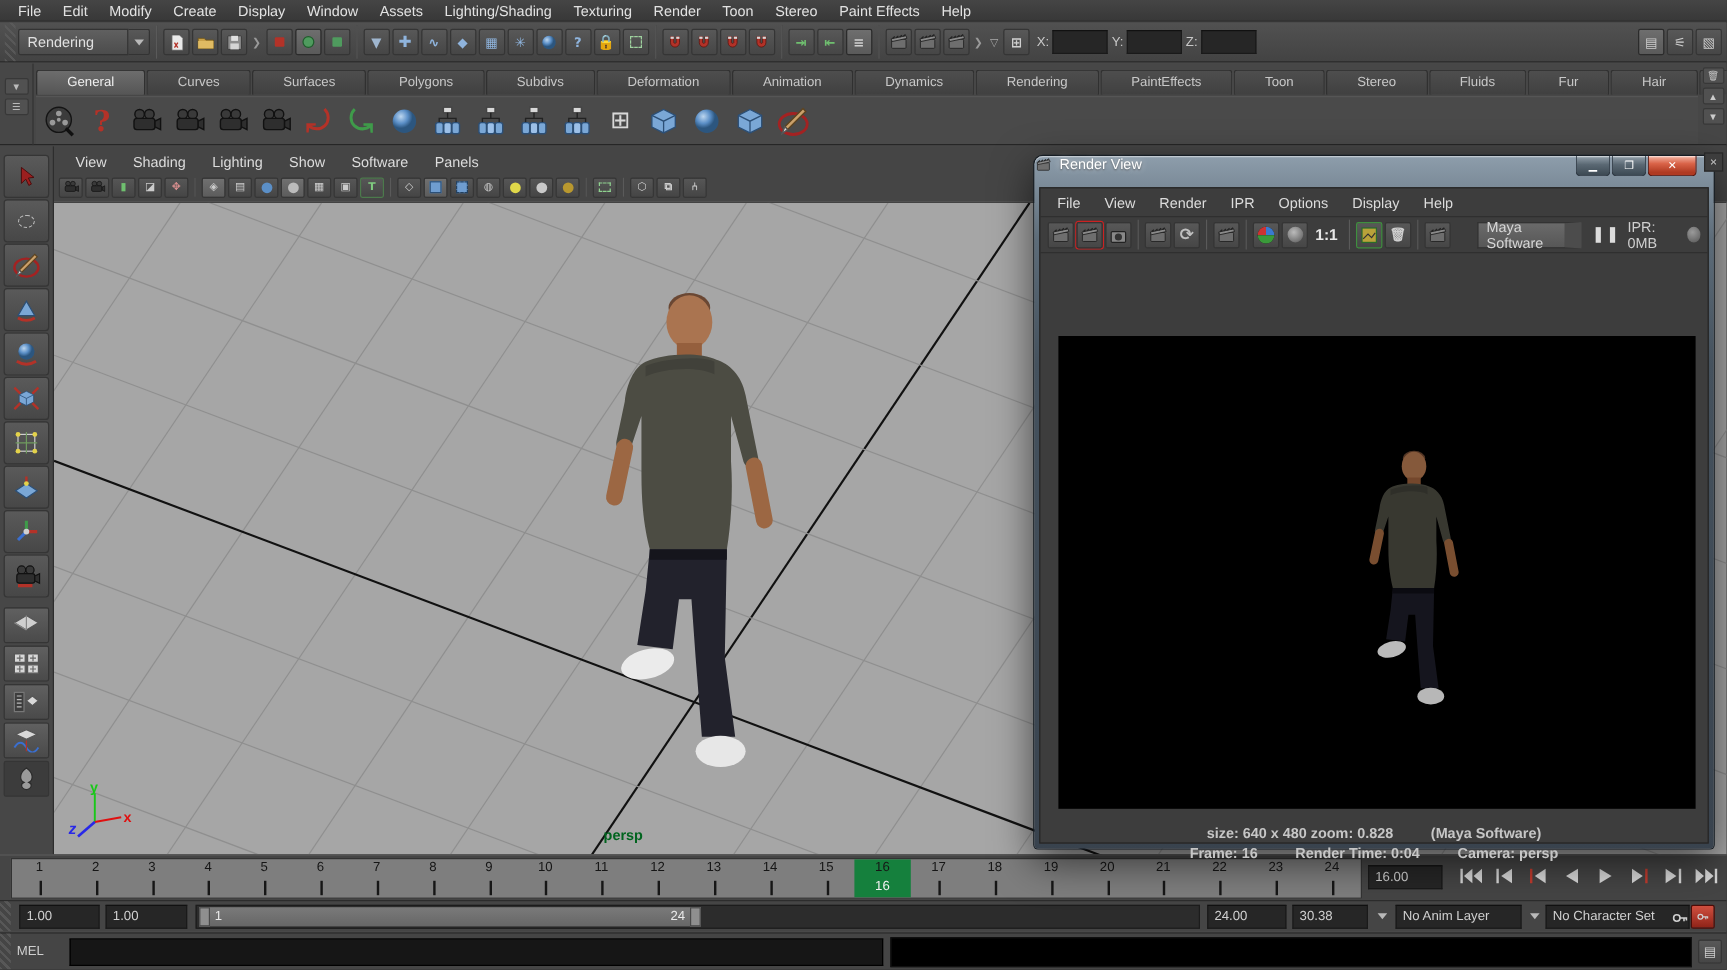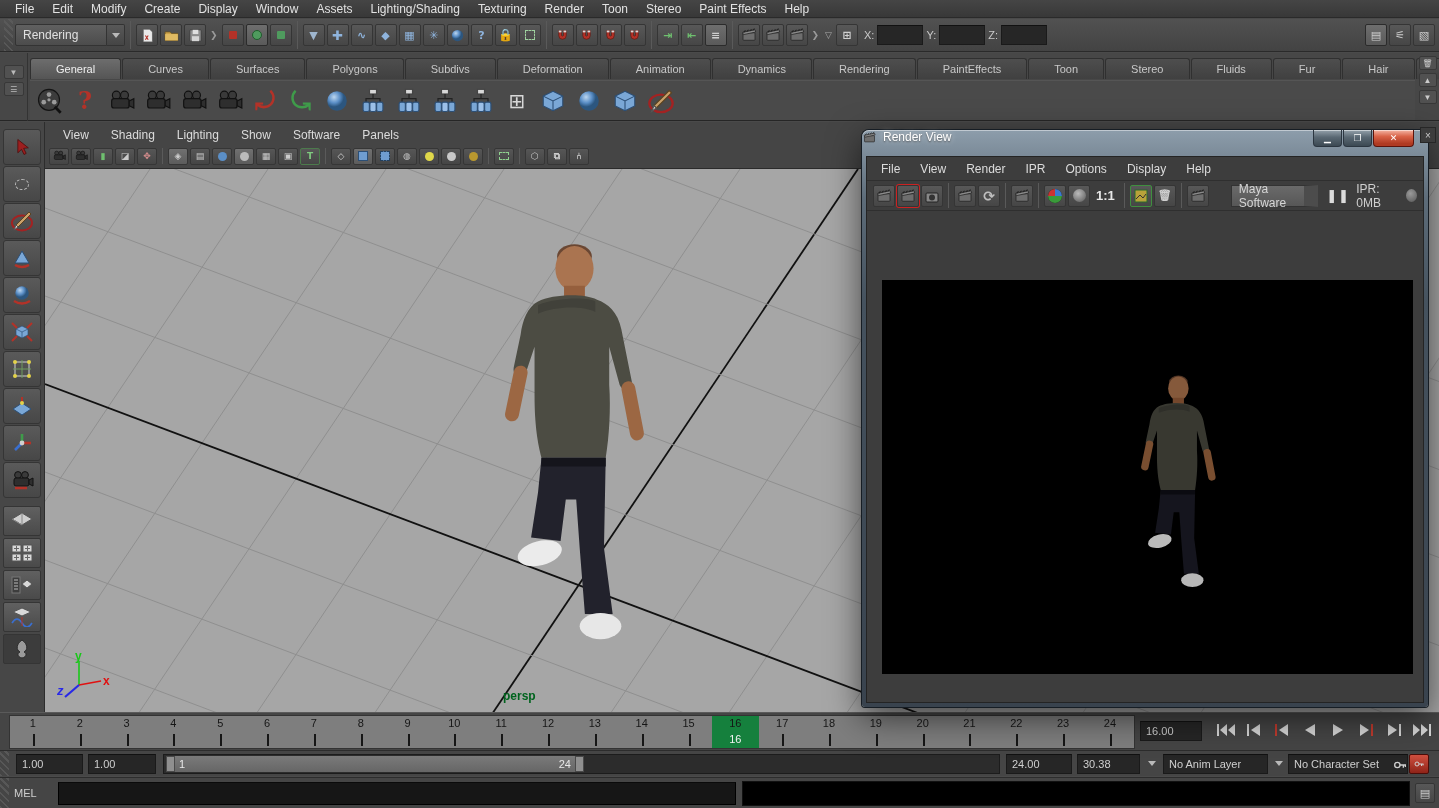--- a/index.html
+++ b/index.html
@@ -749,20 +749,31 @@
           </span>
         <span style="color:#dcdcdc;font:700 13px 'DejaVu Sans',sans-serif;letter-spacing:1px;margin-left:6px">❚❚</span>
         <span class="ipr-label">IPR: 0MB</span>
         <span class="dot" style="width:13px;height:13px;background:radial-gradient(circle at 40% 35%,#9a9a9a,#565656)"></span>
       </div>
       <div class="rimage">
         <svg width="93" height="248" viewBox="0 0 100 250" style="position:absolute;left:248px;top:85px;filter:brightness(.78) contrast(1.05)">
             <use href="#person"></use>
           </svg>
       </div>
+      <div class="rstatus">
+        <div class="row">
+          <span>size: 640 x 480 zoom: 0.828</span>
+          <span>(Maya Software)</span>
+        </div>
+        <div class="row">
+          <span>Frame: 16</span>
+          <span>Render Time: 0:04</span>
+          <span>Camera: persp</span>
+        </div>
+      </div>
     </div>
   </div>
 
   <div class="timeline">
     <div class="tl-ruler">
         <div class="tl-cell">
           <span class="tl-num">1</span>
         </div>
         <div class="tl-cell">
           <span class="tl-num">2</span>

